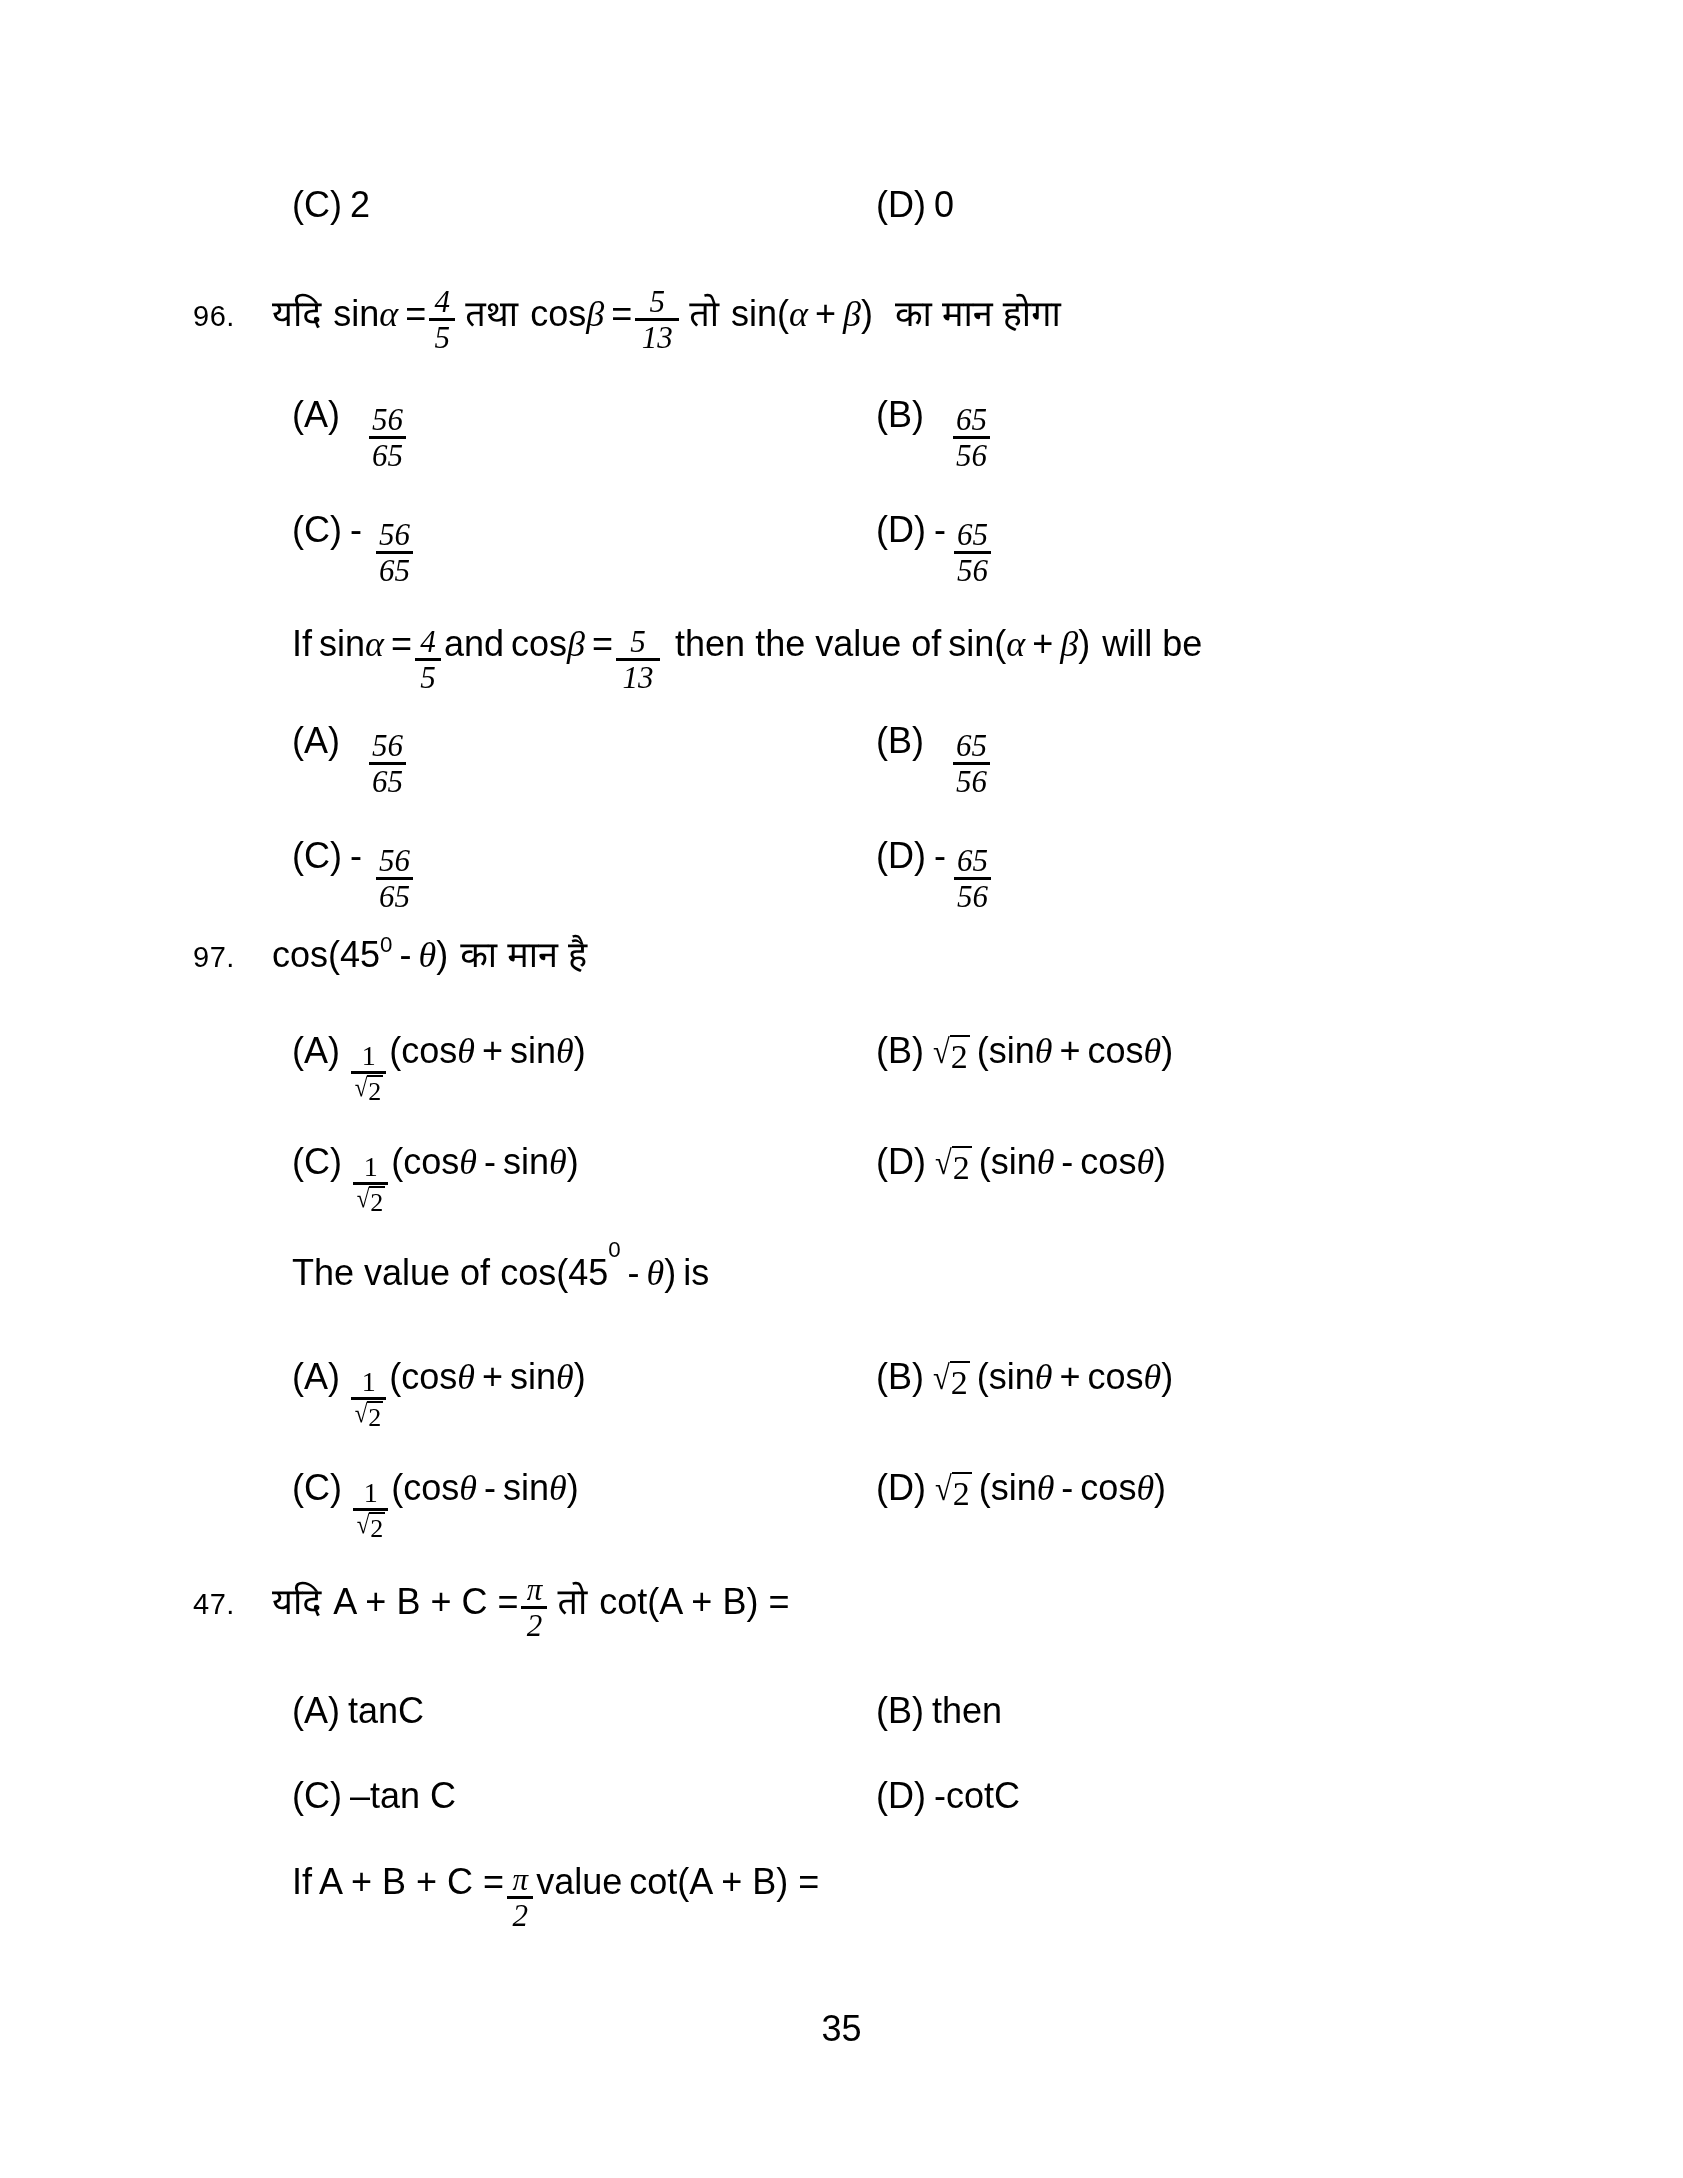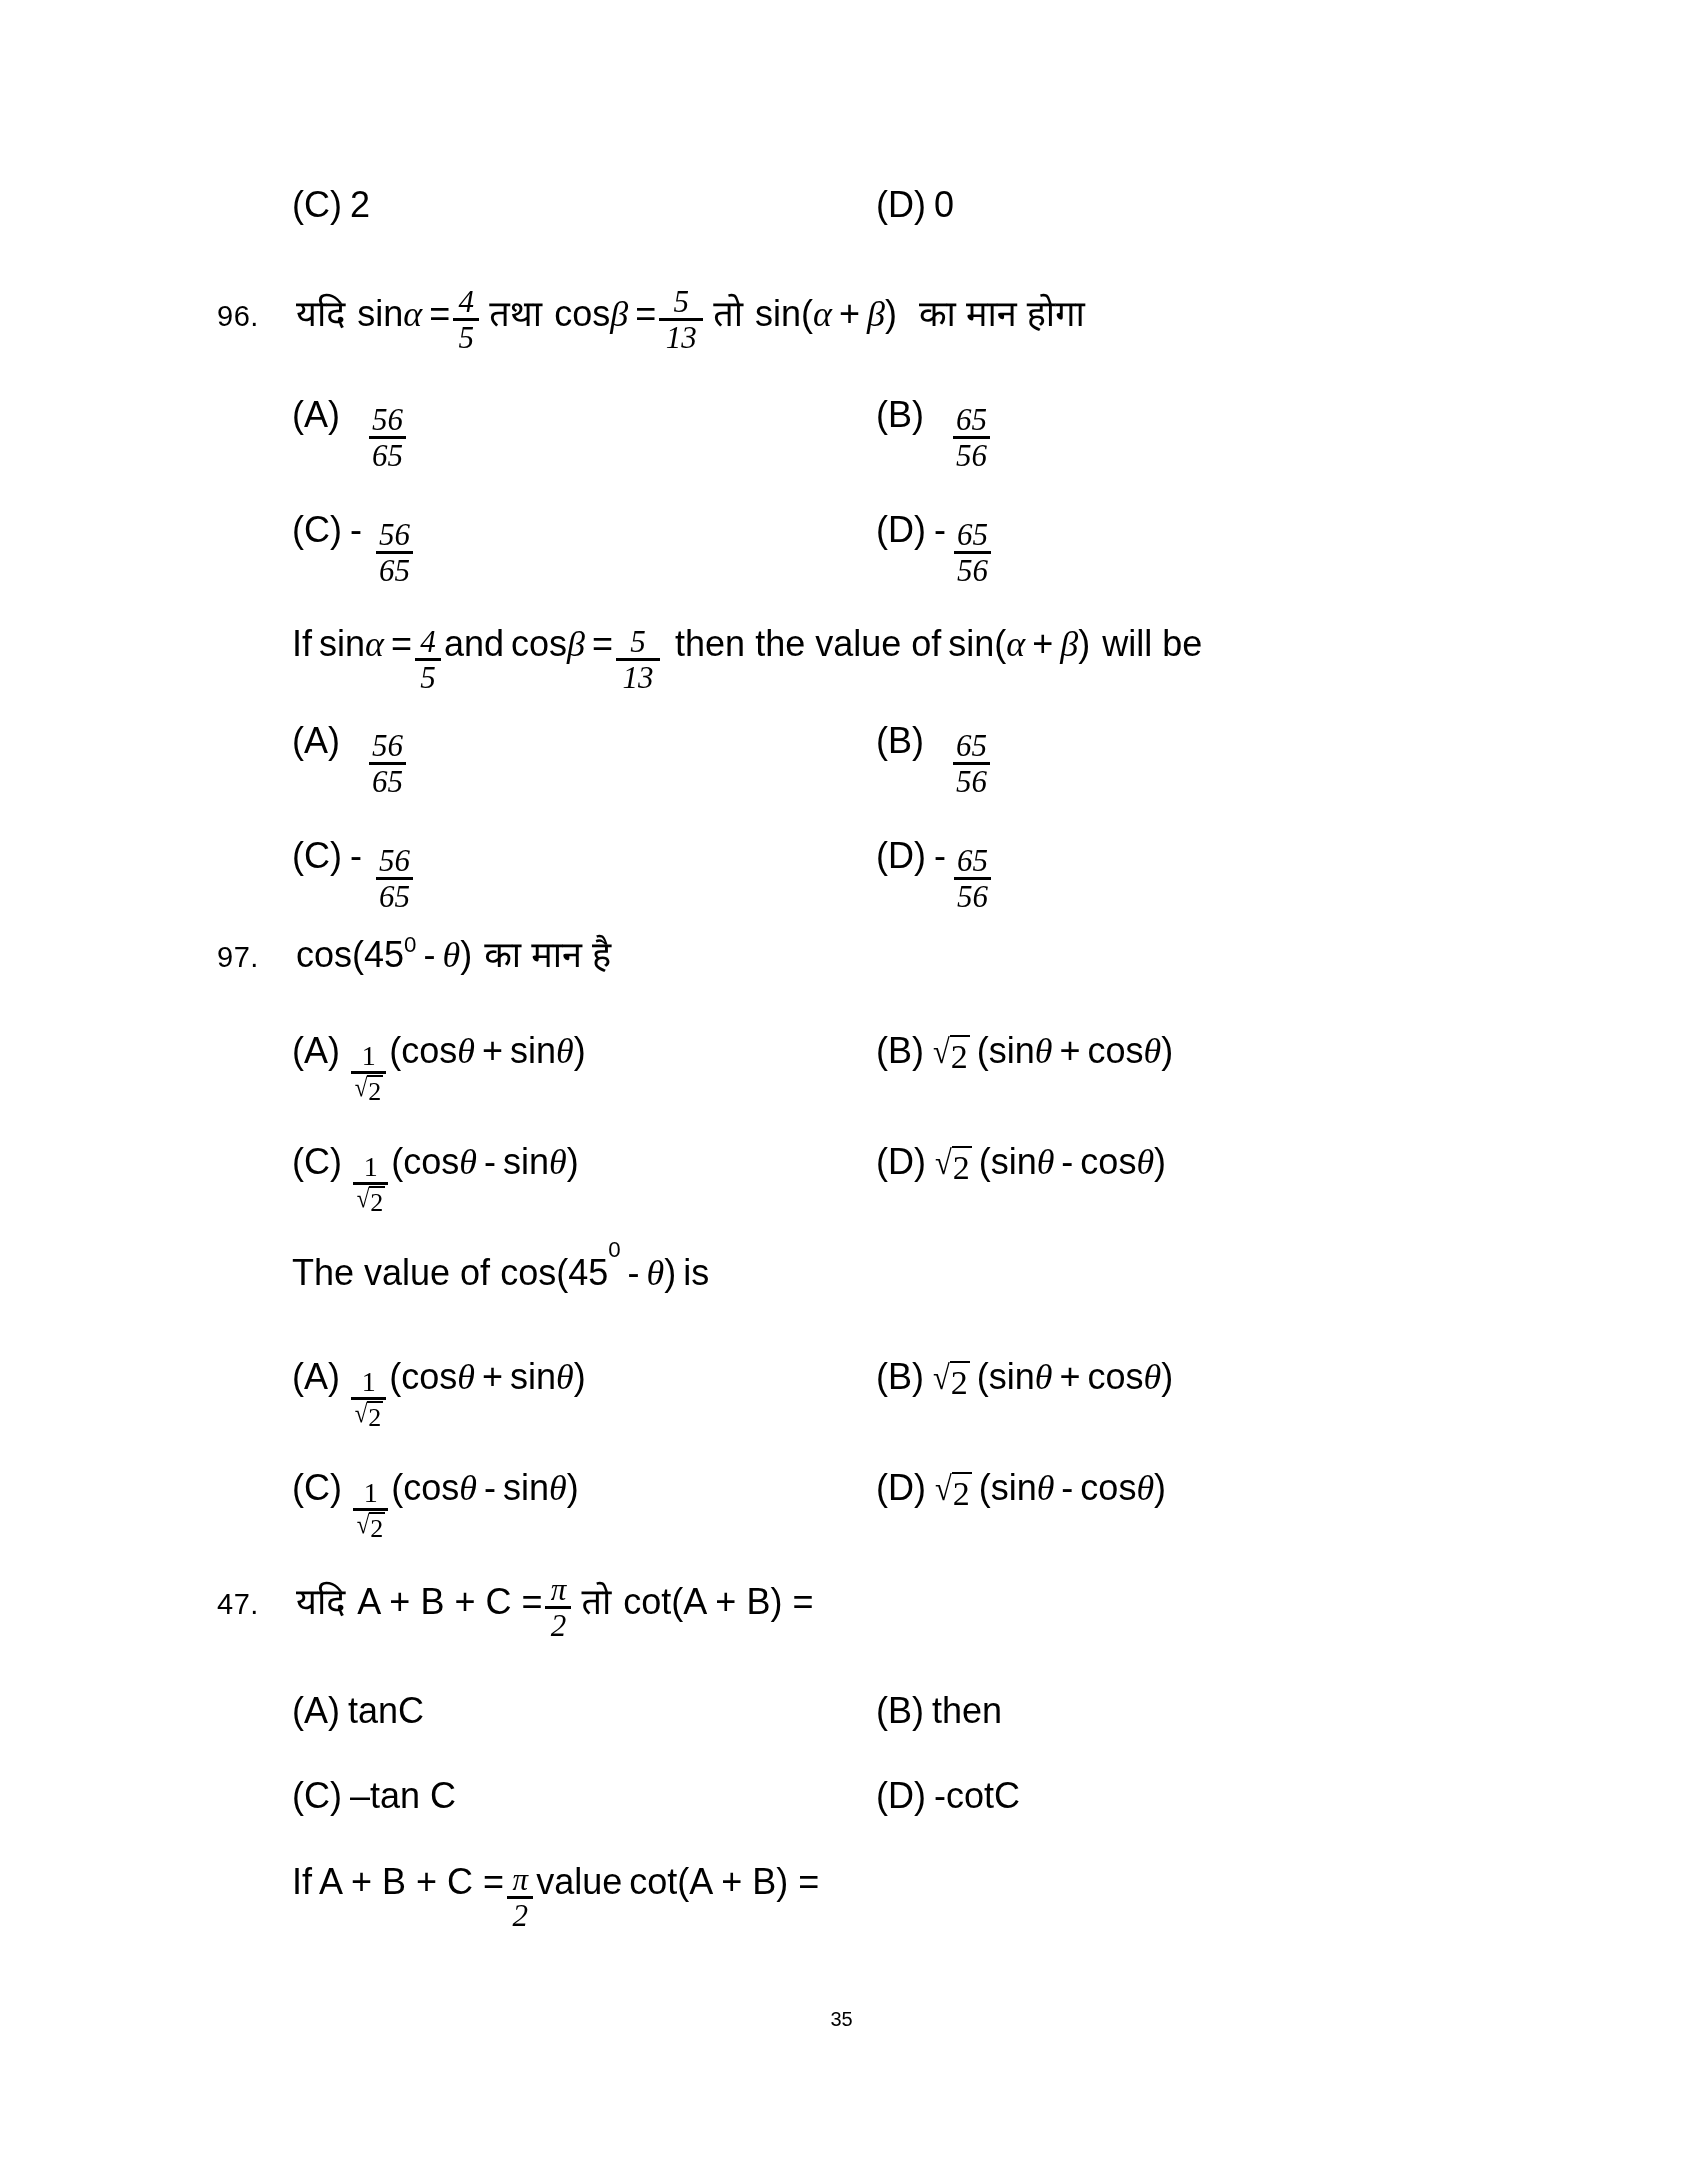--- a/index.html
+++ b/index.html
@@ -21,21 +21,20 @@
     inset: 0;
     background: #fff;
   }
 
   
   .qrow {
     position: absolute;
     display: flex;
     align-items: baseline;
     white-space: nowrap;
-    margin-left: 24px;
   }
   .qnum {
     width: 79px;
     font-size: 29px;
     letter-spacing: 0.5px;
   }
   .qtext {
     font-size: 36px;
     line-height: 1.05;
   }
@@ -131,21 +130,21 @@
   .gk { font-family: "Liberation Serif", serif; font-style: italic; }
   .sp { display: inline-block; width: 12px; }
   .sp-sm { display: inline-block; width: 7px; }
   .sp-lg { display: inline-block; width: 22px; }
 
   .pagenum {
     position: absolute;
     left: 0; right: 0;
     top: 2008px;
     text-align: center;
-    font-size: 20px;
+    font-size: 36px;
   }
 </style>
 </head>
 <body>
 
 <div class="page">
 
   <div class="optrow" style="top:184px;">
     <div class="opt col1">
       <span class="lbl">(C)</span>

